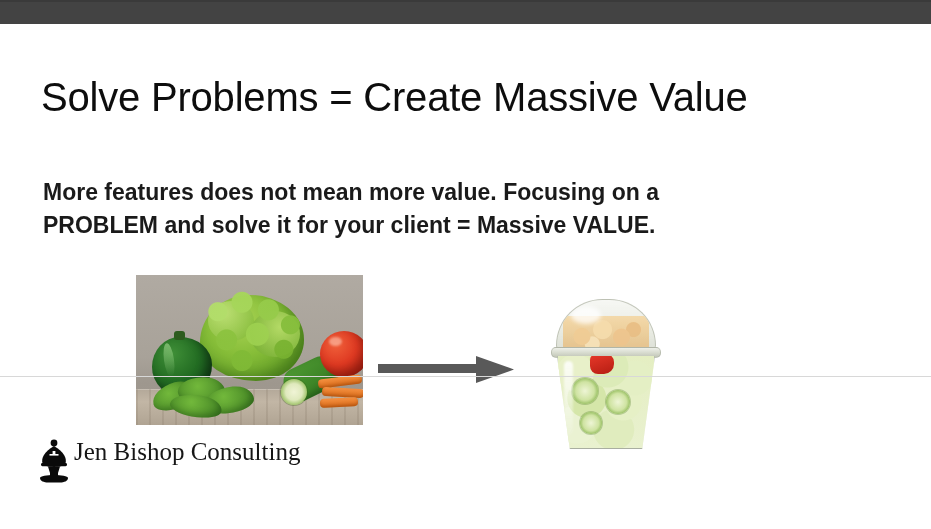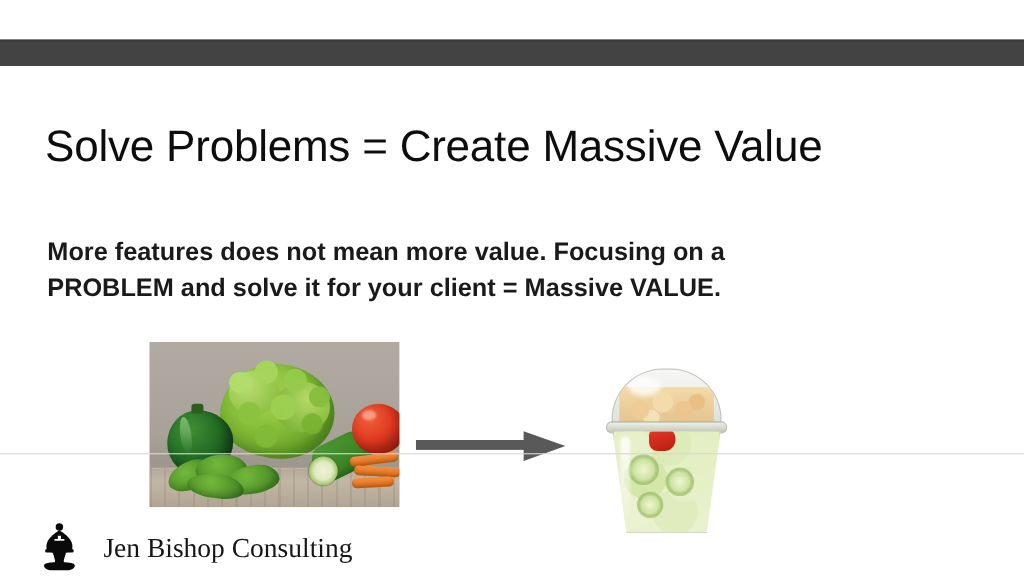--- a/index.html
+++ b/index.html
@@ -6,21 +6,20 @@
   html, body {
     width:931px; height:529px;
     background:#ffffff;
     font-family:"Liberation Sans", sans-serif;
     overflow:hidden;
   }
   .slide {
     position:relative;
     width:931px; height:378px;
     background:#ffffff;
-    margin-top:36px;
   }
 
   
   .topbar {
     position:absolute; top:0; left:0;
     width:931px; height:24px;
     background:#434343;
     border-top:2px solid #3a3a3a;
   }
 
@@ -266,21 +265,21 @@
   .cup-shine{
     position:absolute; left:34px; top:66px;
     width:9px; height:74px; border-radius:6px;
     background:linear-gradient(180deg, rgba(255,255,255,.85), rgba(255,255,255,.1));
     filter:blur(1px);
   }
 
   
   .logo-group{
     position:absolute; left:34px; top:438px;
-    display:flex; align-items:center; gap:20px;
+    display:flex; gap:0;
   }
   .bishop-icon{ width:40px; height:50px; display:block; }
   .logo-text{
     font-family:"Liberation Serif", serif;
     font-size:25px;
     color:#161616;
     white-space:nowrap;
   }
 </style>
 </head>

